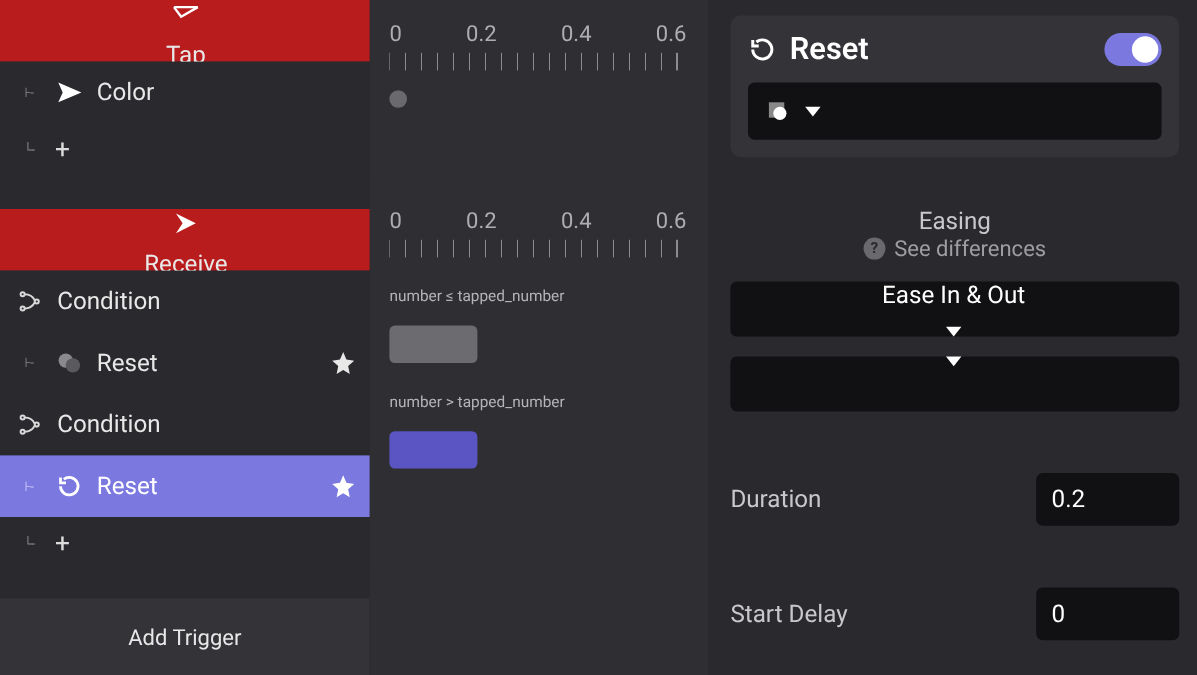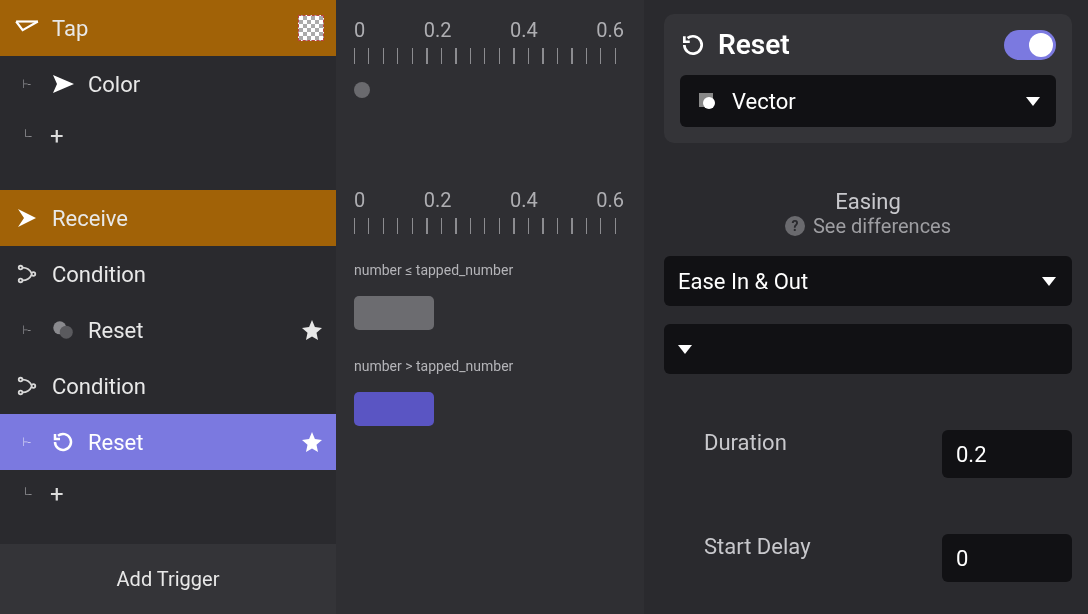--- a/index.html
+++ b/index.html
@@ -21,21 +21,21 @@
   }
   .row {
     display: flex;
     align-items: center;
     height: 56px;
     padding: 0 12px 0 14px;
     font-size: 22px;
     gap: 12px;
     position: relative;
   }
-  .row-darker { background: #a16207; }
+  .row-darker { background: #b91c1c; flex-direction: column; }
   .row-lighter { background: #2a2a2e; }
   .row-selected { background: #7b79e0; color: #fff; }
   .row .label { flex: 1; }
   .row .trailing { margin-left: auto; }
   .icon {
     width: 26px;
     height: 26px;
     display: inline-flex;
     align-items: center;
     justify-content: center;
@@ -173,21 +173,21 @@
     background: #111114;
     border-radius: 6px;
     height: 52px;
     display: flex;
     align-items: center;
     padding: 0 16px 0 14px;
     font-size: 22px;
     color: #fff;
     gap: 12px;
   }
-  .dropdown.slim { height: 50px; }
+  .dropdown.slim { height: 50px; flex-direction: column; }
   .dropdown .dd-label { flex: 1; }
   .chevron-down {
     width: 0; height: 0;
     border-left: 7px solid transparent;
     border-right: 7px solid transparent;
     border-top: 9px solid #fff;
   }
   .section-head {
     display: flex;
     align-items: center;
@@ -209,23 +209,22 @@
     background: #6a6a6e;
     display: inline-flex;
     align-items: center;
     justify-content: center;
     font-size: 14px;
     color: #2a2a2e;
     font-weight: 700;
   }
   .prop-row {
     display: flex;
-    align-items: flex-start;
+    align-items: center;
     gap: 16px;
-    margin-left: 40px;
   }
   .prop-row .prop-label {
     flex: 1;
     font-size: 22px;
     color: #c8c8cc;
   }
   .num-input {
     width: 130px;
     height: 48px;
     background: #111114;
@@ -394,21 +393,20 @@
         <div class="knob"></div>
       </div>
     </div>
     <div class="dropdown">
       <span class="icon">
         <svg width="24" height="24" viewBox="0 0 24 24">
           <rect x="4" y="4" width="14" height="14" fill="#888"></rect>
           <circle cx="14" cy="14" r="6" fill="#fff"></circle>
         </svg>
       </span>
-      <span class="dd-label">Vector</span>
       <span class="chevron-down"></span>
     </div>
   </div>
 
   <div style="height:10px;"></div>
 
   <div class="section-head">
     <span class="sh-label">Easing</span>
     <span class="hint">
       <span class="qmark">?</span>

